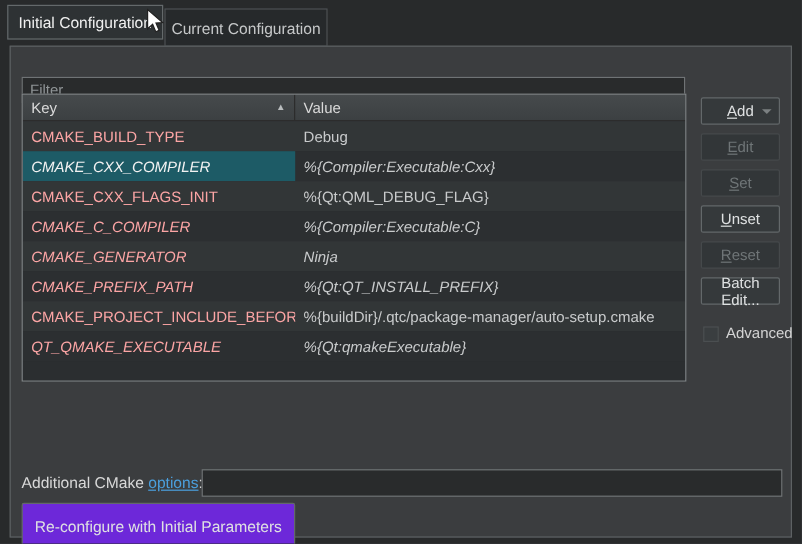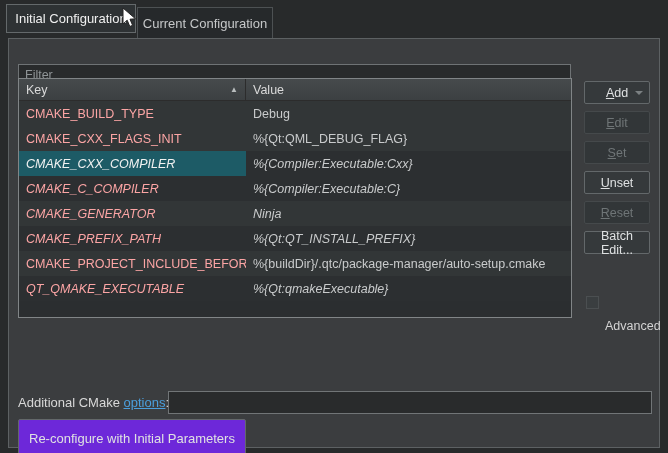--- a/index.html
+++ b/index.html
@@ -83,21 +83,21 @@
   .dd-arrow { position:absolute; right:6px; top:9px; width:0; height:0;
     border-left:4px solid transparent; border-right:4px solid transparent;
     border-top:4px solid #7b8082; }
 
   
   .advanced { position:absolute; left:577px; top:232px; display:flex;
     align-items:center; gap:6px; }
   .cbox { width:13px; height:13px; background:#3a3e40; border:1px solid #4b4f51; }
   .advanced .lbl { font-size:12.5px; color:#70767
 
-8;margin-top:48px; }
+8; }
 
   
   .optrow { position:absolute; left:9px; top:352px; width:634px; height:23px; }
   .optlabel { position:absolute; left:0; top:4px; font-size:13px; color:#d8d8d8;
     white-space:nowrap; }
   .optlabel a { color:#4b9fdd; text-decoration:underline; cursor:pointer; }
   .optinput { position:absolute; left:150px; top:0; width:484px; height:23px;
     background:#292b2c; border:1px solid #717577; outline:none;
     color:#d8d8d8; font-family:"Liberation Sans", sans-serif; font-size:12.5px;
     padding:0 6px; }
@@ -137,27 +137,27 @@
         </div>
         <div class="th value">
           <span>Value</span>
         </div>
       </div>
       <div class="tbody" id="rows">
           <div class="trow light">
             <div class="cell key">CMAKE_BUILD_TYPE</div>
             <div class="cell value">Debug</div>
           </div>
+          <div class="trow dark italic selected">
+            <div class="cell key">CMAKE_CXX_COMPILER</div>
+            <div class="cell value">%{Compiler:Executable:Cxx}</div>
+          </div>
           <div class="trow light">
             <div class="cell key">CMAKE_CXX_FLAGS_INIT</div>
             <div class="cell value">%{Qt:QML_DEBUG_FLAG}</div>
-          </div>
-          <div class="trow dark italic selected">
-            <div class="cell key">CMAKE_CXX_COMPILER</div>
-            <div class="cell value">%{Compiler:Executable:Cxx}</div>
           </div>
           <div class="trow dark italic">
             <div class="cell key">CMAKE_C_COMPILER</div>
             <div class="cell value">%{Compiler:Executable:C}</div>
           </div>
           <div class="trow light italic">
             <div class="cell key">CMAKE_GENERATOR</div>
             <div class="cell value">Ninja</div>
           </div>
           <div class="trow dark italic">

